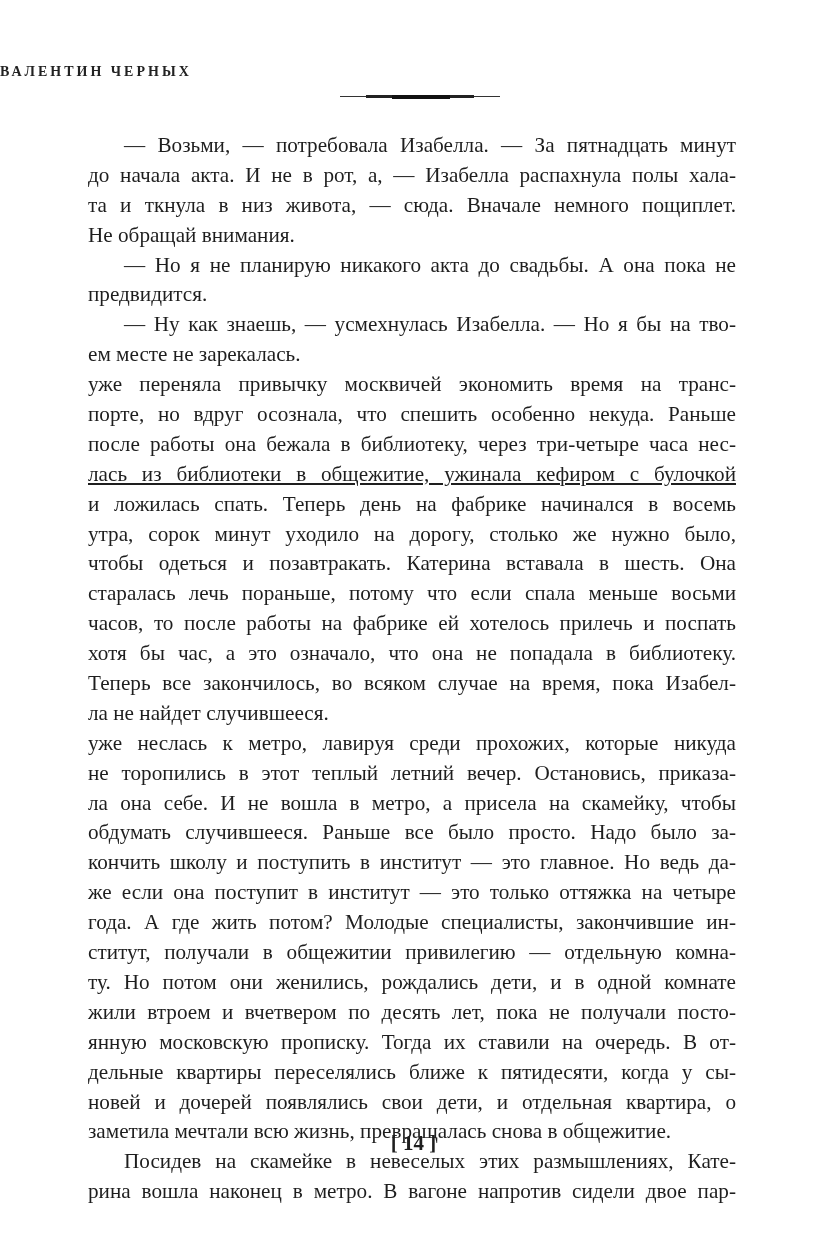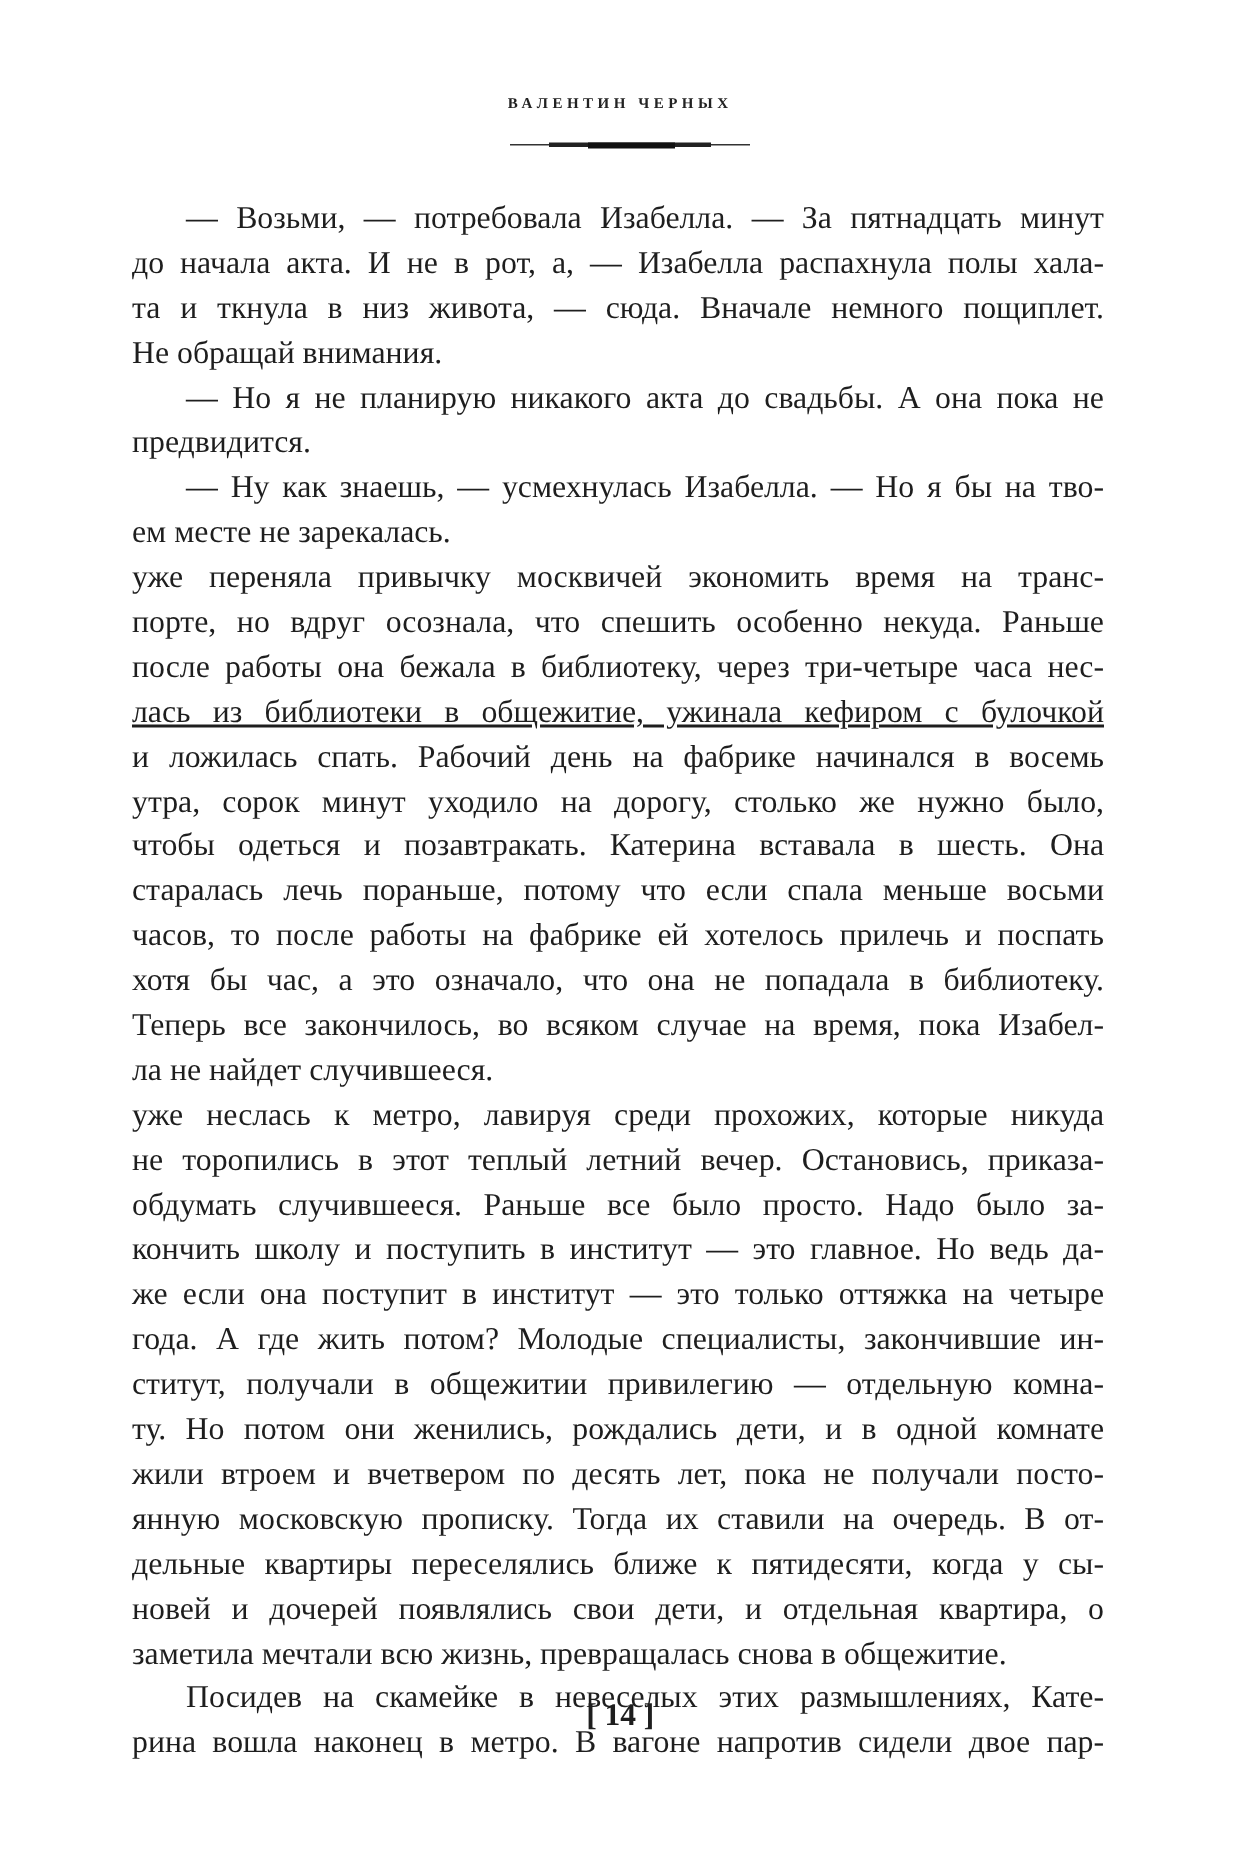--- a/index.html
+++ b/index.html
@@ -13,24 +13,23 @@
       position: relative;
       overflow: hidden;
       color: #1e1e1e;
       font-family: "Liberation Serif", "DejaVu Serif", serif;
     }
     .running-head {
       position: absolute;
       top: 64px;
       left: 0;
       width: 827px;
-      text-align: center;
       font-family: "Liberation Serif", serif;
       font-weight: bold;
-      font-size: 10px;
+      font-size: 14px;
       letter-spacing: 3px;
       color: #222;
     }
     .head-rule {
       position: absolute;
       top: 96px;
       left: 340px;
       width: 160px;
       height: 1px;
       background: #333;
@@ -99,30 +98,31 @@
     <span class="line" style="white-space: normal; font-family: Liberation Serif, serif;">та и ткнула в низ живота, — сюда. Вначале немного пощиплет.</span>
     <span class="line last" style="white-space: normal;">Не обращай внимания.</span>
     <span class="line indent" style="white-space: normal;">— Но я не планирую никакого акта до свадьбы. А она пока не</span>
     <span class="line last" style="white-space: normal;">предвидится.</span>
     <span class="line indent" style="white-space: normal;">— Ну как знаешь, — усмехнулась Изабелла. — Но я бы на тво-</span>
     <span class="line last" style="white-space: normal;">ем месте не зарекалась.</span>
     <span class="line" style="white-space: normal;">уже переняла привычку москвичей экономить время на транс-</span>
     <span class="line" style="white-space: normal;">порте, но вдруг осознала, что спешить особенно некуда. Раньше</span>
     <span class="line" style="white-space: normal;">после работы она бежала в библиотеку, через три-четыре часа нес-</span>
     <span class="line" style="white-space: normal; text-decoration: underline;">лась из библиотеки в общежитие, ужинала кефиром с булочкой</span>
-    <span class="line" style="white-space: normal;">и ложилась спать. Рабочий день на фабрике начинался в восемь</span>
+    <span class="line" style="white-space: normal;">и ложилась спать. Теперь день на фабрике начинался в восемь</span>
     <span class="line" style="white-space: normal;">утра, сорок минут уходило на дорогу, столько же нужно было,</span>
     <span class="line" style="white-space: normal;">чтобы одеться и позавтракать. Катерина вставала в шесть. Она</span>
     <span class="line" style="white-space: normal;">старалась лечь пораньше, потому что если спала меньше восьми</span>
     <span class="line" style="white-space: normal;">часов, то после работы на фабрике ей хотелось прилечь и поспать</span>
     <span class="line" style="white-space: normal;">хотя бы час, а это означало, что она не попадала в библиотеку.</span>
     <span class="line" style="white-space: normal;">Теперь все закончилось, во всяком случае на время, пока Изабел-</span>
     <span class="line last" style="white-space: normal;">ла не найдет случившееся.</span>
     <span class="line" style="white-space: normal;">уже неслась к метро, лавируя среди прохожих, которые никуда</span>
     <span class="line" style="white-space: normal;">не торопились в этот теплый летний вечер. Остановись, приказа-</span>
+    <span class="line" style="white-space: normal;">ла она себе. И не вошла в метро, а присела на скамейку, чтобы</span>
     <span class="line" style="white-space: normal;">обдумать случившееся. Раньше все было просто. Надо было за-</span>
     <span class="line" style="white-space: normal;">кончить школу и поступить в институт — это главное. Но ведь да-</span>
     <span class="line" style="white-space: normal;">же если она поступит в институт — это только оттяжка на четыре</span>
     <span class="line" style="white-space: normal;">года. А где жить потом? Молодые специалисты, закончившие ин-</span>
     <span class="line" style="white-space: normal;">ститут, получали в общежитии привилегию — отдельную комна-</span>
     <span class="line" style="white-space: normal;">ту. Но потом они женились, рождались дети, и в одной комнате</span>
     <span class="line" style="white-space: normal;">жили втроем и вчетвером по десять лет, пока не получали посто-</span>
     <span class="line" style="white-space: normal;">янную московскую прописку. Тогда их ставили на очередь. В от-</span>
     <span class="line" style="white-space: normal;">дельные квартиры переселялись ближе к пятидесяти, когда у сы-</span>
     <span class="line" style="white-space: normal;">новей и дочерей появлялись свои дети, и отдельная квартира, о</span>

